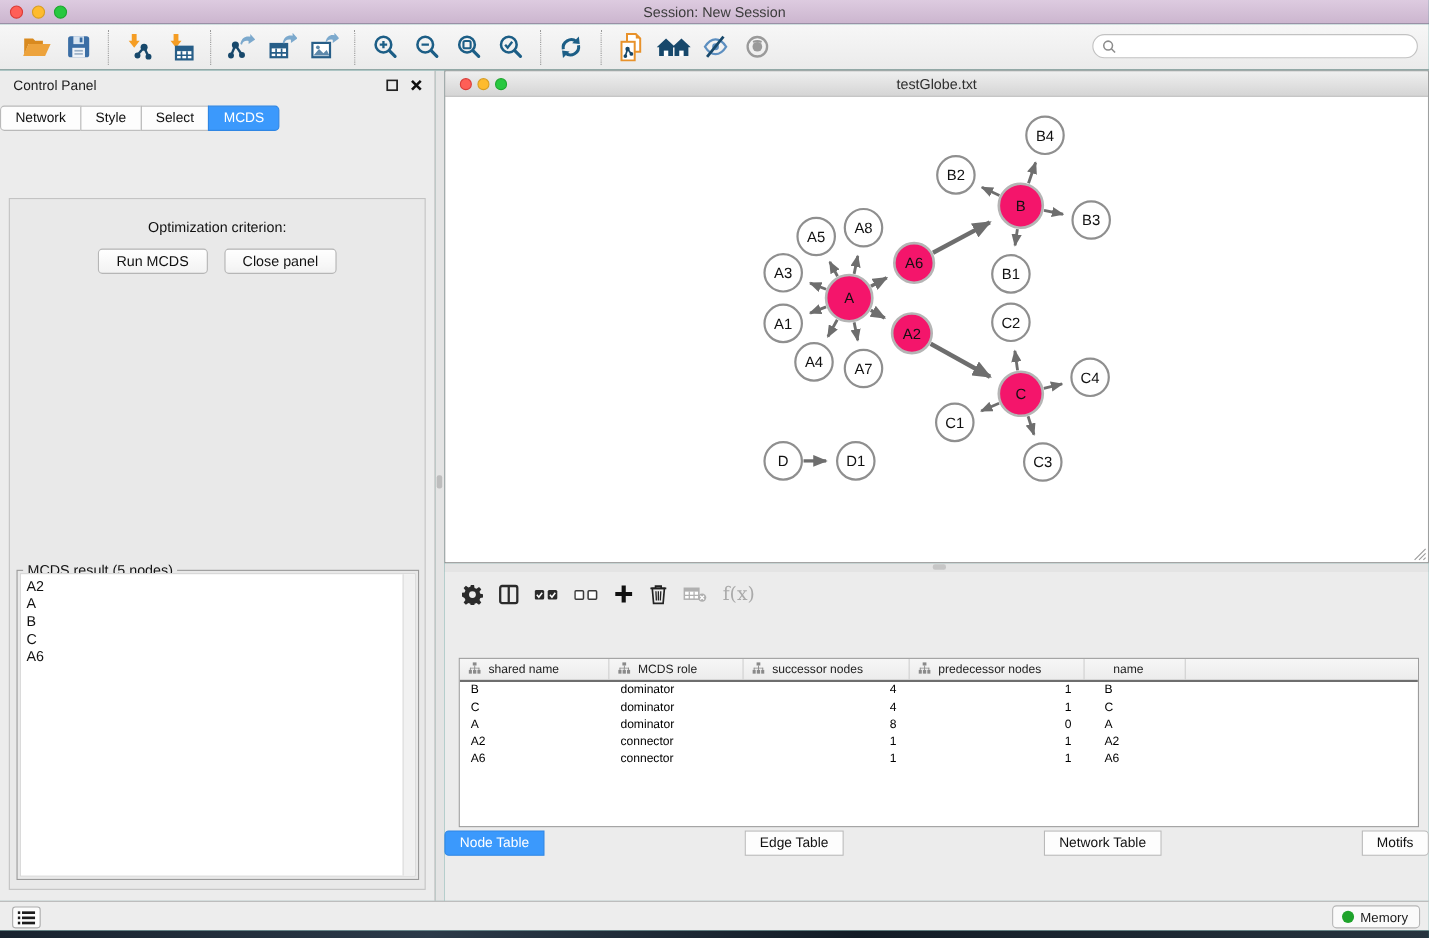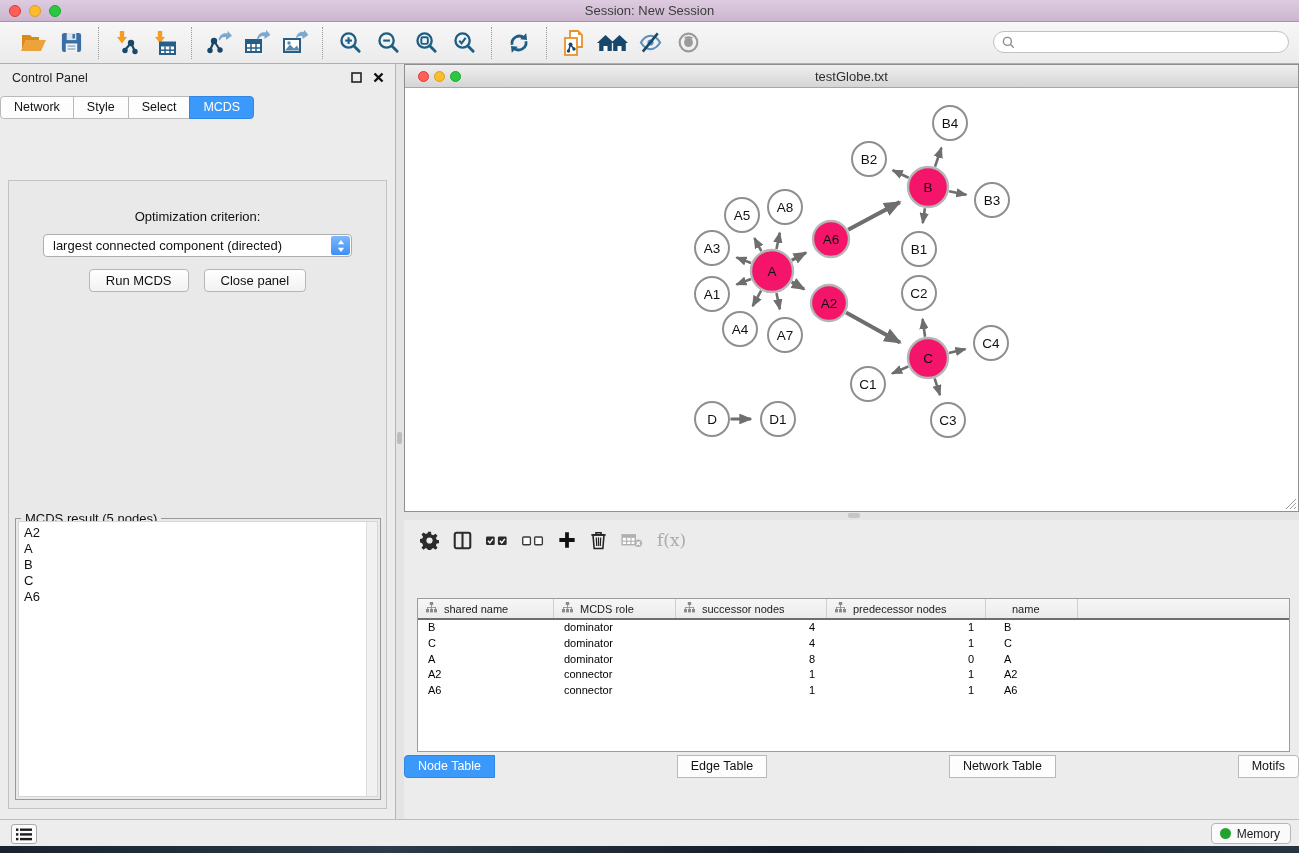--- a/index.html
+++ b/index.html
@@ -37,21 +37,21 @@
   .panel-head .wbtns { position:absolute; right:10px; top:7px; display:flex; gap:9px; }
   .wbtn { width:13px; height:13px; display:flex; align-items:center; justify-content:center; cursor:pointer; }
   .tabs-row { display:flex; justify-content:flex-start; margin-top:4px; position:relative; z-index:2; }
   .tab { padding:3px 13px 4px; background:#fdfdfd; border:1px solid #b9b9b9; margin-left:-1px;
     font-size:12.5px; cursor:pointer; color:#111; }
   .tab:first-child { border-radius:4px 0 0 4px; margin-left:0; }
   .tab:last-child  { border-radius:0 4px 4px 0; }
   .tab.selected { background:#3b99fc; border-color:#2f86e4; color:#fff; }
   .cp-content { position:absolute; left:8px; right:8px; top:116px; bottom:10px;
     background:#e9e9e9; border:1px solid #c3c3c3; }
-  .opt-label { text-align:center; margin-top:28px; color:#111; }
+  .opt-label { text-align:center; margin-top:18px; color:#111; }
   .dropdown { position:relative; margin:10px 34px 0 34px; height:23px; background:#fff;
     border:1px solid #aeaeae; border-radius:4px; cursor:pointer; }
   .dropdown .val { position:absolute; left:9px; top:3px; font-size:13px; color:#111; }
   .dropdown .stepper { position:absolute; right:1px; top:1px; bottom:1px; width:19px;
     background:linear-gradient(#7db8fa,#3f8ef6); border-radius:2px 3px 3px 2px;
     display:flex; align-items:center; justify-content:center; }
   .btn-row { display:flex; justify-content:center; gap:15px; margin-top:12px; }
   .pushbtn { height:23px; padding:0 16px; background:linear-gradient(#ffffff,#f2f2f2);
     border:1px solid #b6b6b6; border-radius:4px; font-size:13px; font-family:"Liberation Sans",sans-serif; cursor:pointer; color:#111; }
   .groupbox { position:absolute; left:6px; right:5px; top:337px; bottom:8px; border:1px solid #9a9a9a; }
@@ -301,29 +301,20 @@
       </span>
     </div>
     <div class="tabs-row">
       <span class="tab">Network</span>
       <span class="tab">Style</span>
       <span class="tab">Select</span>
       <span class="tab selected">MCDS</span>
     </div>
     <div class="cp-content">
       <div class="opt-label">Optimization criterion:</div>
-      <div class="dropdown">
-        <span class="val">largest connected component (directed)</span>
-        <span class="stepper">
-            <svg width="8" height="14" viewBox="0 0 8 14">
-              <path d="M4 1l3.2 4.2H.8z" fill="#fff"></path>
-              <path d="M4 13L.8 8.8h6.4z" fill="#fff"></path>
-            </svg>
-          </span>
-      </div>
       <div class="btn-row">
         <button class="pushbtn">Run MCDS</button>
         <button class="pushbtn">Close panel</button>
       </div>
       <div class="groupbox">
         <span class="legend">MCDS result (5 nodes)</span>
         <div class="listwrap">
           <div class="mcds-list">
               <div class="item">A2</div>
               <div class="item">A</div>

